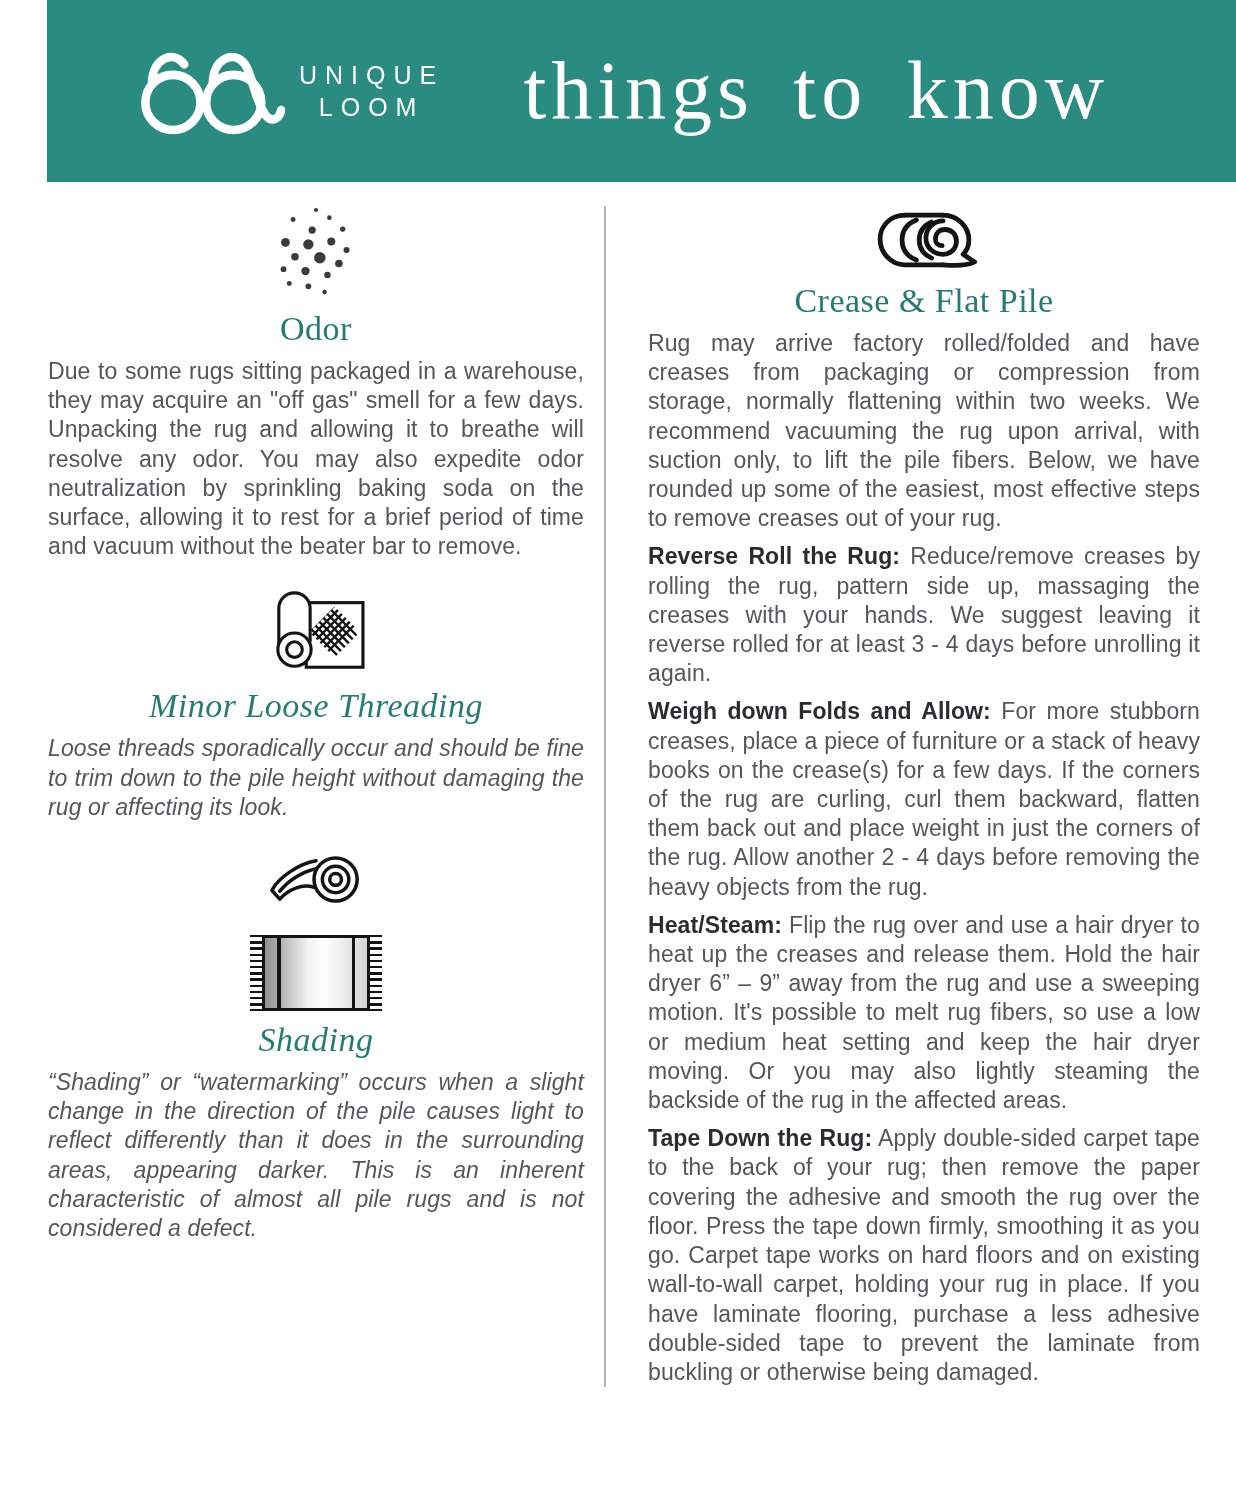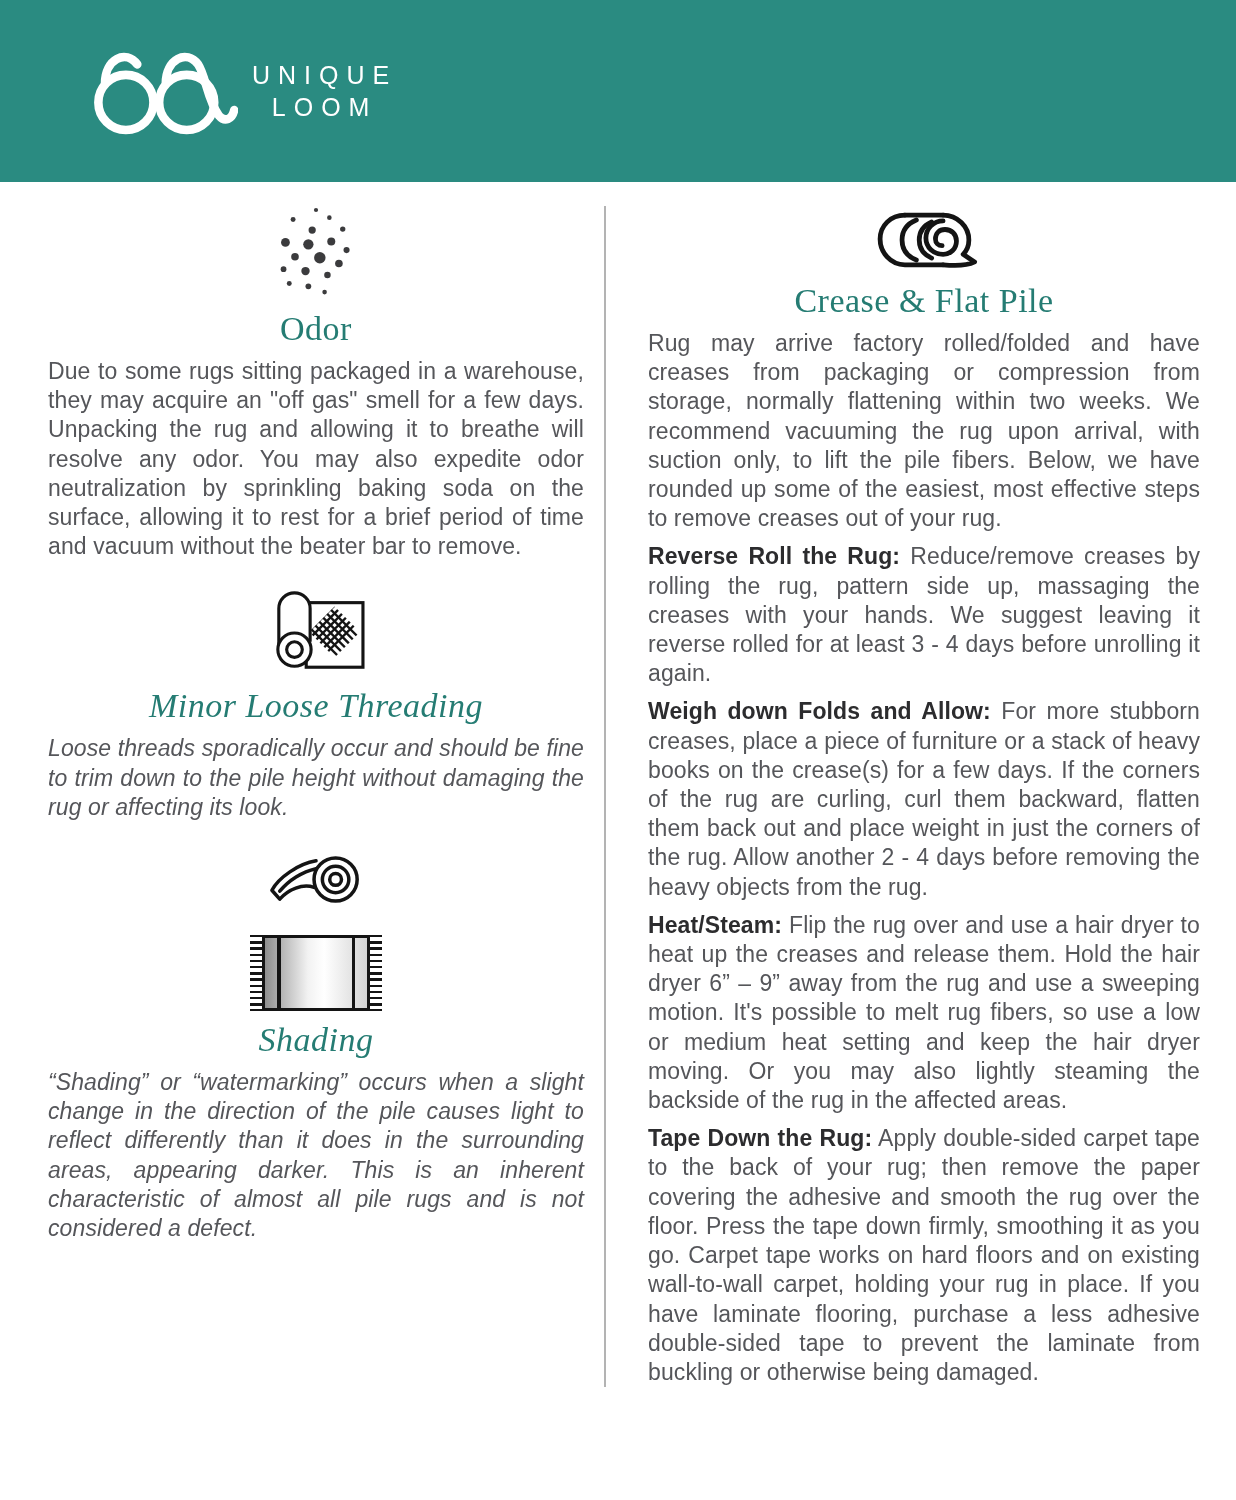--- a/index.html
+++ b/index.html
@@ -5,21 +5,21 @@
   html,body { margin:0; padding:0; }
   body {
     width:1236px; height:1500px; overflow:hidden;
     background:#ffffff;
     font-family:"Liberation Sans", sans-serif;
     -webkit-font-smoothing:antialiased;
   }
   
   .masthead {
     height:182px; background:#2a8b81;
-    display:flex; align-items:center;
+    display:flex; align-items:center;margin-left:47px;
   }
   .logo { margin-left:86px; flex:0 0 auto; }
   .brand {
     margin-left:14px; color:#ffffff; text-align:center;
     font-size:25px; letter-spacing:8px; line-height:1.3; font-weight:400;
   }
   .page-title {
     font-family:"Liberation Serif", serif; font-weight:400;
     color:#ffffff; font-size:82px; letter-spacing:5px; word-spacing:14px;
     margin:0 auto; padding-right:48px; white-space:nowrap;
@@ -69,20 +69,21 @@
   <svg class="logo" width="152" height="98" viewBox="0 0 160 100" fill="none" stroke="#ffffff" stroke-width="9" stroke-linecap="round">
     <circle cx="42" cy="62" r="29"></circle>
     <circle cx="106" cy="62" r="29"></circle>
     <path d="M 20 42 C 20 16 42 6 54 22"></path>
     <path d="M 84 42 C 84 16 106 6 118 22 C 126 34 128 60 140 76 C 146 83 154 80 156 70"></path>
   </svg>
   <div class="brand">
     <div>UNIQUE</div>
     <div>LOOM</div>
   </div>
+  <h1 class="page-title">things to know</h1>
 </header>
 
 <main class="main">
 
   <section class="col-left">
 
     <section class="sec">
       <div class="icon-wrap">
         <svg width="84" height="96" viewBox="0 0 88 100" fill="#3b3b3d">
           <circle cx="44" cy="6" r="2.2"></circle>

